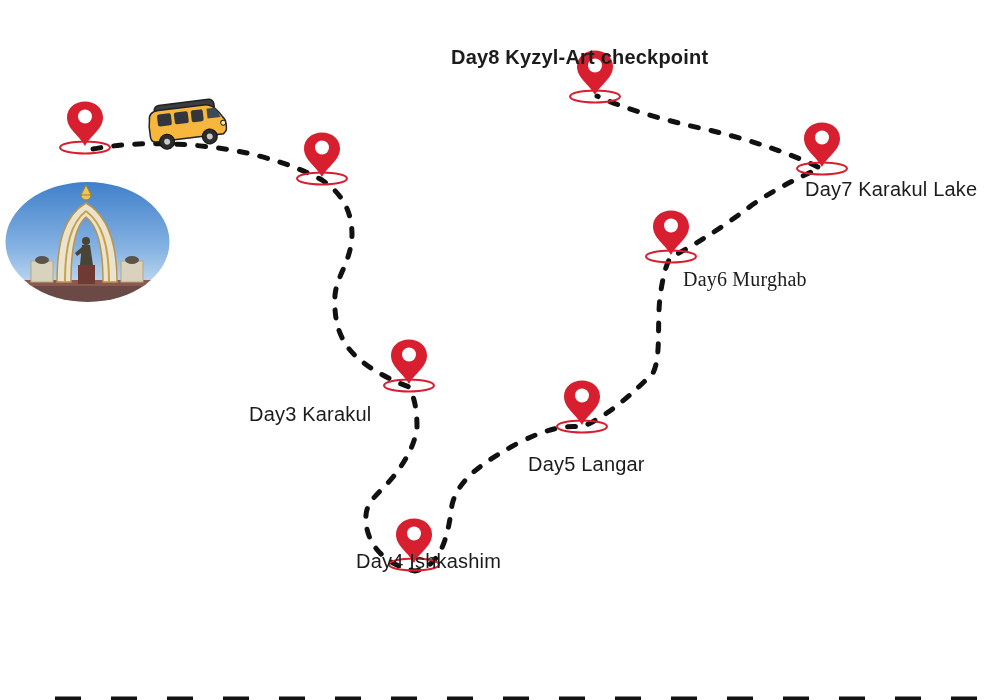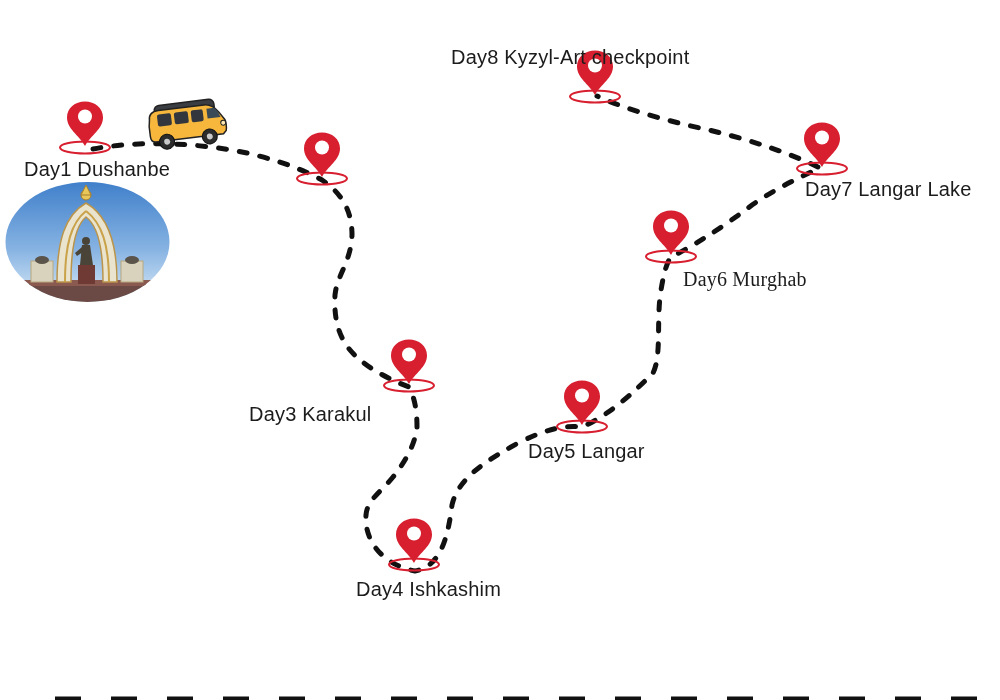--- a/index.html
+++ b/index.html
@@ -88,21 +88,20 @@
   </svg>
 
   <div id="stops-layer">
       <div class="pin" style="left: 55px; top: 100px;">
     <svg viewBox="0 0 60 56" width="60" height="56">
       <ellipse cx="30" cy="47.5" rx="25" ry="6" fill="none" stroke="#d81f30" stroke-width="2"></ellipse>
       <path d="M30 46 C24 35 12 29 12 17.5 C12 8 20 1.5 30 1.5 C40 1.5 48 8 48 17.5 C48 29 36 35 30 46 Z" fill="#d81f30"></path>
       <circle cx="30" cy="16.5" r="7" fill="#ffffff"></circle>
     </svg>
   </div>
-      <div class="stop-label" style="left: 24px; top: 158px;">Day1 Dushanbe</div>
       <div class="pin" style="left: 292px; top: 131px;">
     <svg viewBox="0 0 60 56" width="60" height="56">
       <ellipse cx="30" cy="47.5" rx="25" ry="6" fill="none" stroke="#d81f30" stroke-width="2"></ellipse>
       <path d="M30 46 C24 35 12 29 12 17.5 C12 8 20 1.5 30 1.5 C40 1.5 48 8 48 17.5 C48 29 36 35 30 46 Z" fill="#d81f30"></path>
       <circle cx="30" cy="16.5" r="7" fill="#ffffff"></circle>
     </svg>
   </div>
       <div class="pin" style="left: 379px; top: 338px;">
     <svg viewBox="0 0 60 56" width="60" height="56">
       <ellipse cx="30" cy="47.5" rx="25" ry="6" fill="none" stroke="#d81f30" stroke-width="2"></ellipse>
@@ -111,48 +110,48 @@
     </svg>
   </div>
       <div class="stop-label" style="left: 249px; top: 403px;">Day3 Karakul</div>
       <div class="pin" style="left: 384px; top: 517px;">
     <svg viewBox="0 0 60 56" width="60" height="56">
       <ellipse cx="30" cy="47.5" rx="25" ry="6" fill="none" stroke="#d81f30" stroke-width="2"></ellipse>
       <path d="M30 46 C24 35 12 29 12 17.5 C12 8 20 1.5 30 1.5 C40 1.5 48 8 48 17.5 C48 29 36 35 30 46 Z" fill="#d81f30"></path>
       <circle cx="30" cy="16.5" r="7" fill="#ffffff"></circle>
     </svg>
   </div>
-      <div class="stop-label" style="left: 356px; top: 578px;">Day4 Ishkashim</div>
+      <div class="stop-label" style="left: 356px; top: 550px;">Day4 Ishkashim</div>
       <div class="pin" style="left: 552px; top: 379px;">
     <svg viewBox="0 0 60 56" width="60" height="56">
       <ellipse cx="30" cy="47.5" rx="25" ry="6" fill="none" stroke="#d81f30" stroke-width="2"></ellipse>
       <path d="M30 46 C24 35 12 29 12 17.5 C12 8 20 1.5 30 1.5 C40 1.5 48 8 48 17.5 C48 29 36 35 30 46 Z" fill="#d81f30"></path>
       <circle cx="30" cy="16.5" r="7" fill="#ffffff"></circle>
     </svg>
   </div>
-      <div class="stop-label" style="left: 528px; top: 440px;">Day5 Langar</div>
+      <div class="stop-label" style="left: 528px; top: 453px;">Day5 Langar</div>
       <div class="pin" style="left: 641px; top: 209px;">
     <svg viewBox="0 0 60 56" width="60" height="56">
       <ellipse cx="30" cy="47.5" rx="25" ry="6" fill="none" stroke="#d81f30" stroke-width="2"></ellipse>
       <path d="M30 46 C24 35 12 29 12 17.5 C12 8 20 1.5 30 1.5 C40 1.5 48 8 48 17.5 C48 29 36 35 30 46 Z" fill="#d81f30"></path>
       <circle cx="30" cy="16.5" r="7" fill="#ffffff"></circle>
     </svg>
   </div>
       <div class="stop-label" style="left: 683px; top: 268px; font-family: Liberation Serif, serif;">Day6 Murghab</div>
       <div class="pin" style="left: 792px; top: 121px;">
     <svg viewBox="0 0 60 56" width="60" height="56">
       <ellipse cx="30" cy="47.5" rx="25" ry="6" fill="none" stroke="#d81f30" stroke-width="2"></ellipse>
       <path d="M30 46 C24 35 12 29 12 17.5 C12 8 20 1.5 30 1.5 C40 1.5 48 8 48 17.5 C48 29 36 35 30 46 Z" fill="#d81f30"></path>
       <circle cx="30" cy="16.5" r="7" fill="#ffffff"></circle>
     </svg>
   </div>
-      <div class="stop-label" style="left: 805px; top: 178px;">Day7 Langar Lake</div>
+      <div class="stop-label" style="left: 805px; top: 178px;">Day7 Karakul Lake</div>
       <div class="pin" style="left: 565px; top: 49px;">
     <svg viewBox="0 0 60 56" width="60" height="56">
       <ellipse cx="30" cy="47.5" rx="25" ry="6" fill="none" stroke="#d81f30" stroke-width="2"></ellipse>
       <path d="M30 46 C24 35 12 29 12 17.5 C12 8 20 1.5 30 1.5 C40 1.5 48 8 48 17.5 C48 29 36 35 30 46 Z" fill="#d81f30"></path>
       <circle cx="30" cy="16.5" r="7" fill="#ffffff"></circle>
     </svg>
   </div>
-      <div class="stop-label" style="left: 451px; top: 46px;">Day8 Kyzyl-Art checkpoint</div>
+      <div class="stop-label" style="left: 451px; top: 46px; font-weight: bold;">Day8 Kyzyl-Art checkpoint</div>
     </div>
 
 </div>
 
 </body></html>

